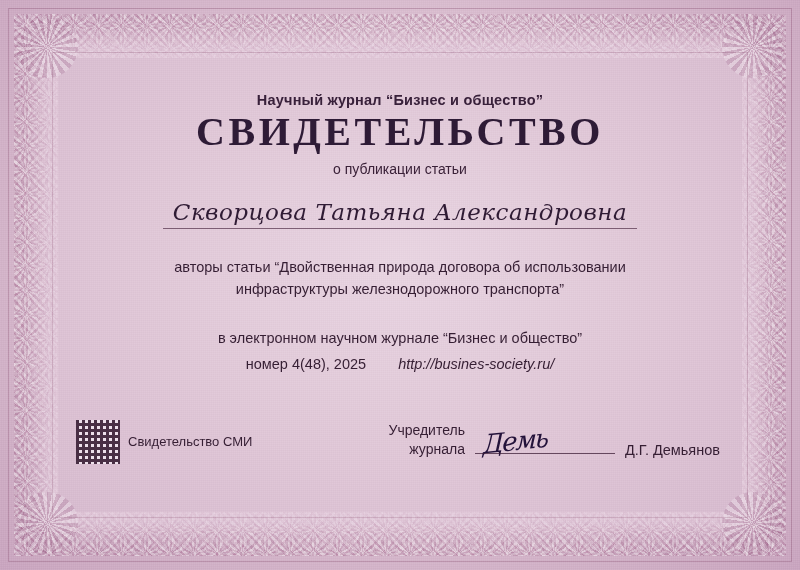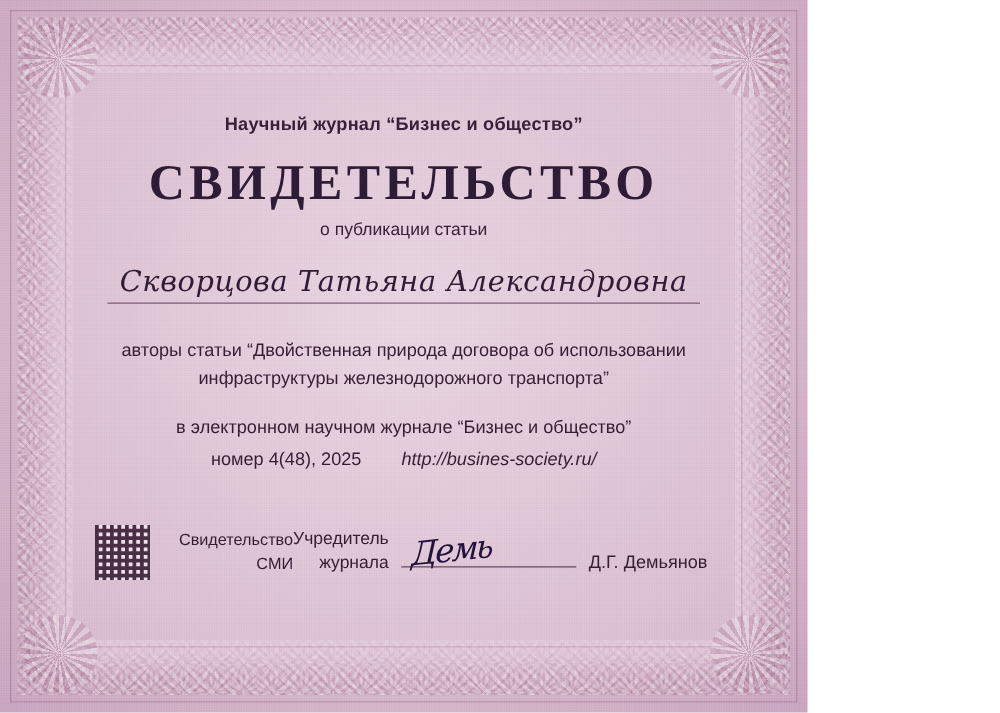--- a/index.html
+++ b/index.html
@@ -10,21 +10,21 @@
     width: 800px;
     height: 570px;
     overflow: hidden;
     font-family: "Liberation Sans", sans-serif;
     background: #ffffff;
   }
 
   
   .certificate {
     position: relative;
-    width: 646px;
+    width: 800px;
     height: 570px;
     box-sizing: border-box;
     background:
       radial-gradient(ellipse at 50% 45%, #e6cfdd 0%, #dec3d4 45%, #d3b2c8 72%, #c9a4bf 100%);
     overflow: hidden;
   }
 
   
   .grain {
     position: absolute;
@@ -123,21 +123,20 @@
 
   .journal-line {
     margin-top: 30px;
     font-size: 14.5px;
     font-weight: bold;
     color: #38203a;
     letter-spacing: 0.2px;
   }
 
   .title {
-    margin-top: 14px;
     font-size: 40px;
     font-weight: bold;
     letter-spacing: 3.5px;
     color: #2e1b36;
     font-family: "Liberation Serif", serif;
   }
 
   .subtitle {
     margin-top: 6px;
     font-size: 14px;
@@ -161,21 +160,21 @@
   }
 
   .article {
     margin-top: 18px;
     font-size: 14.5px;
     line-height: 1.55;
     color: #351e33;
   }
 
   .journal-info {
-    margin-top: 16px;
+    margin-top: 26px;
     font-size: 14.5px;
     line-height: 1.6;
     color: #351e33;
   }
   .journal-info .row2 {
     display: block;
     margin-top: 3px;
   }
   .url {
     margin-left: 28px;

